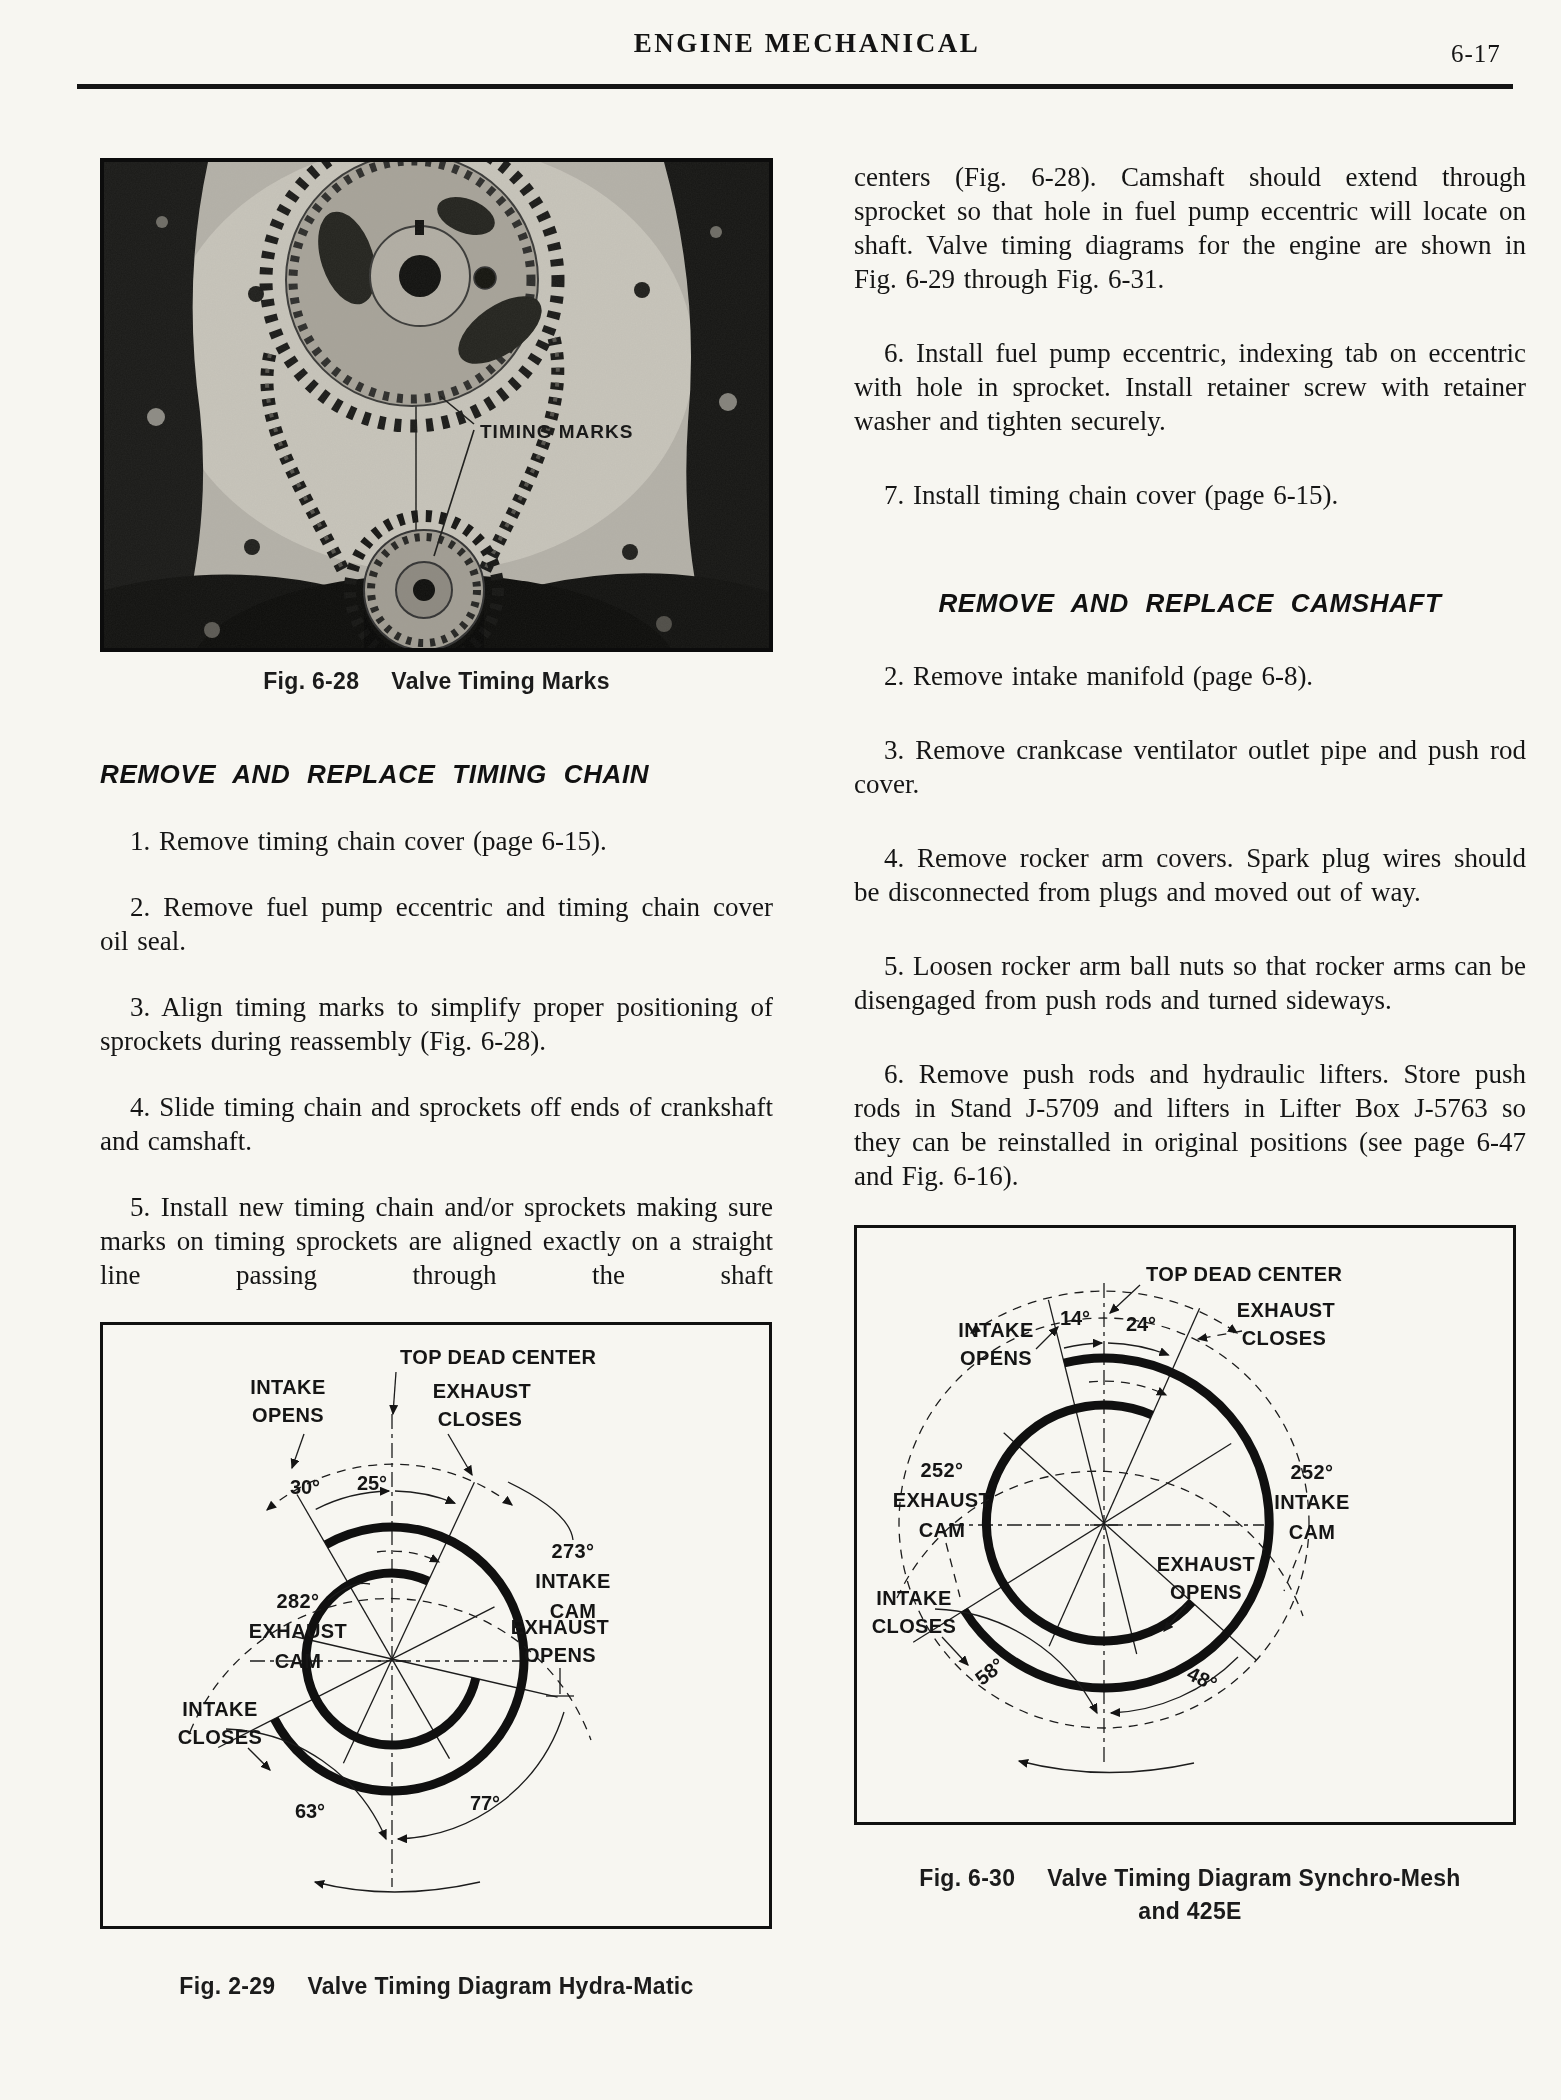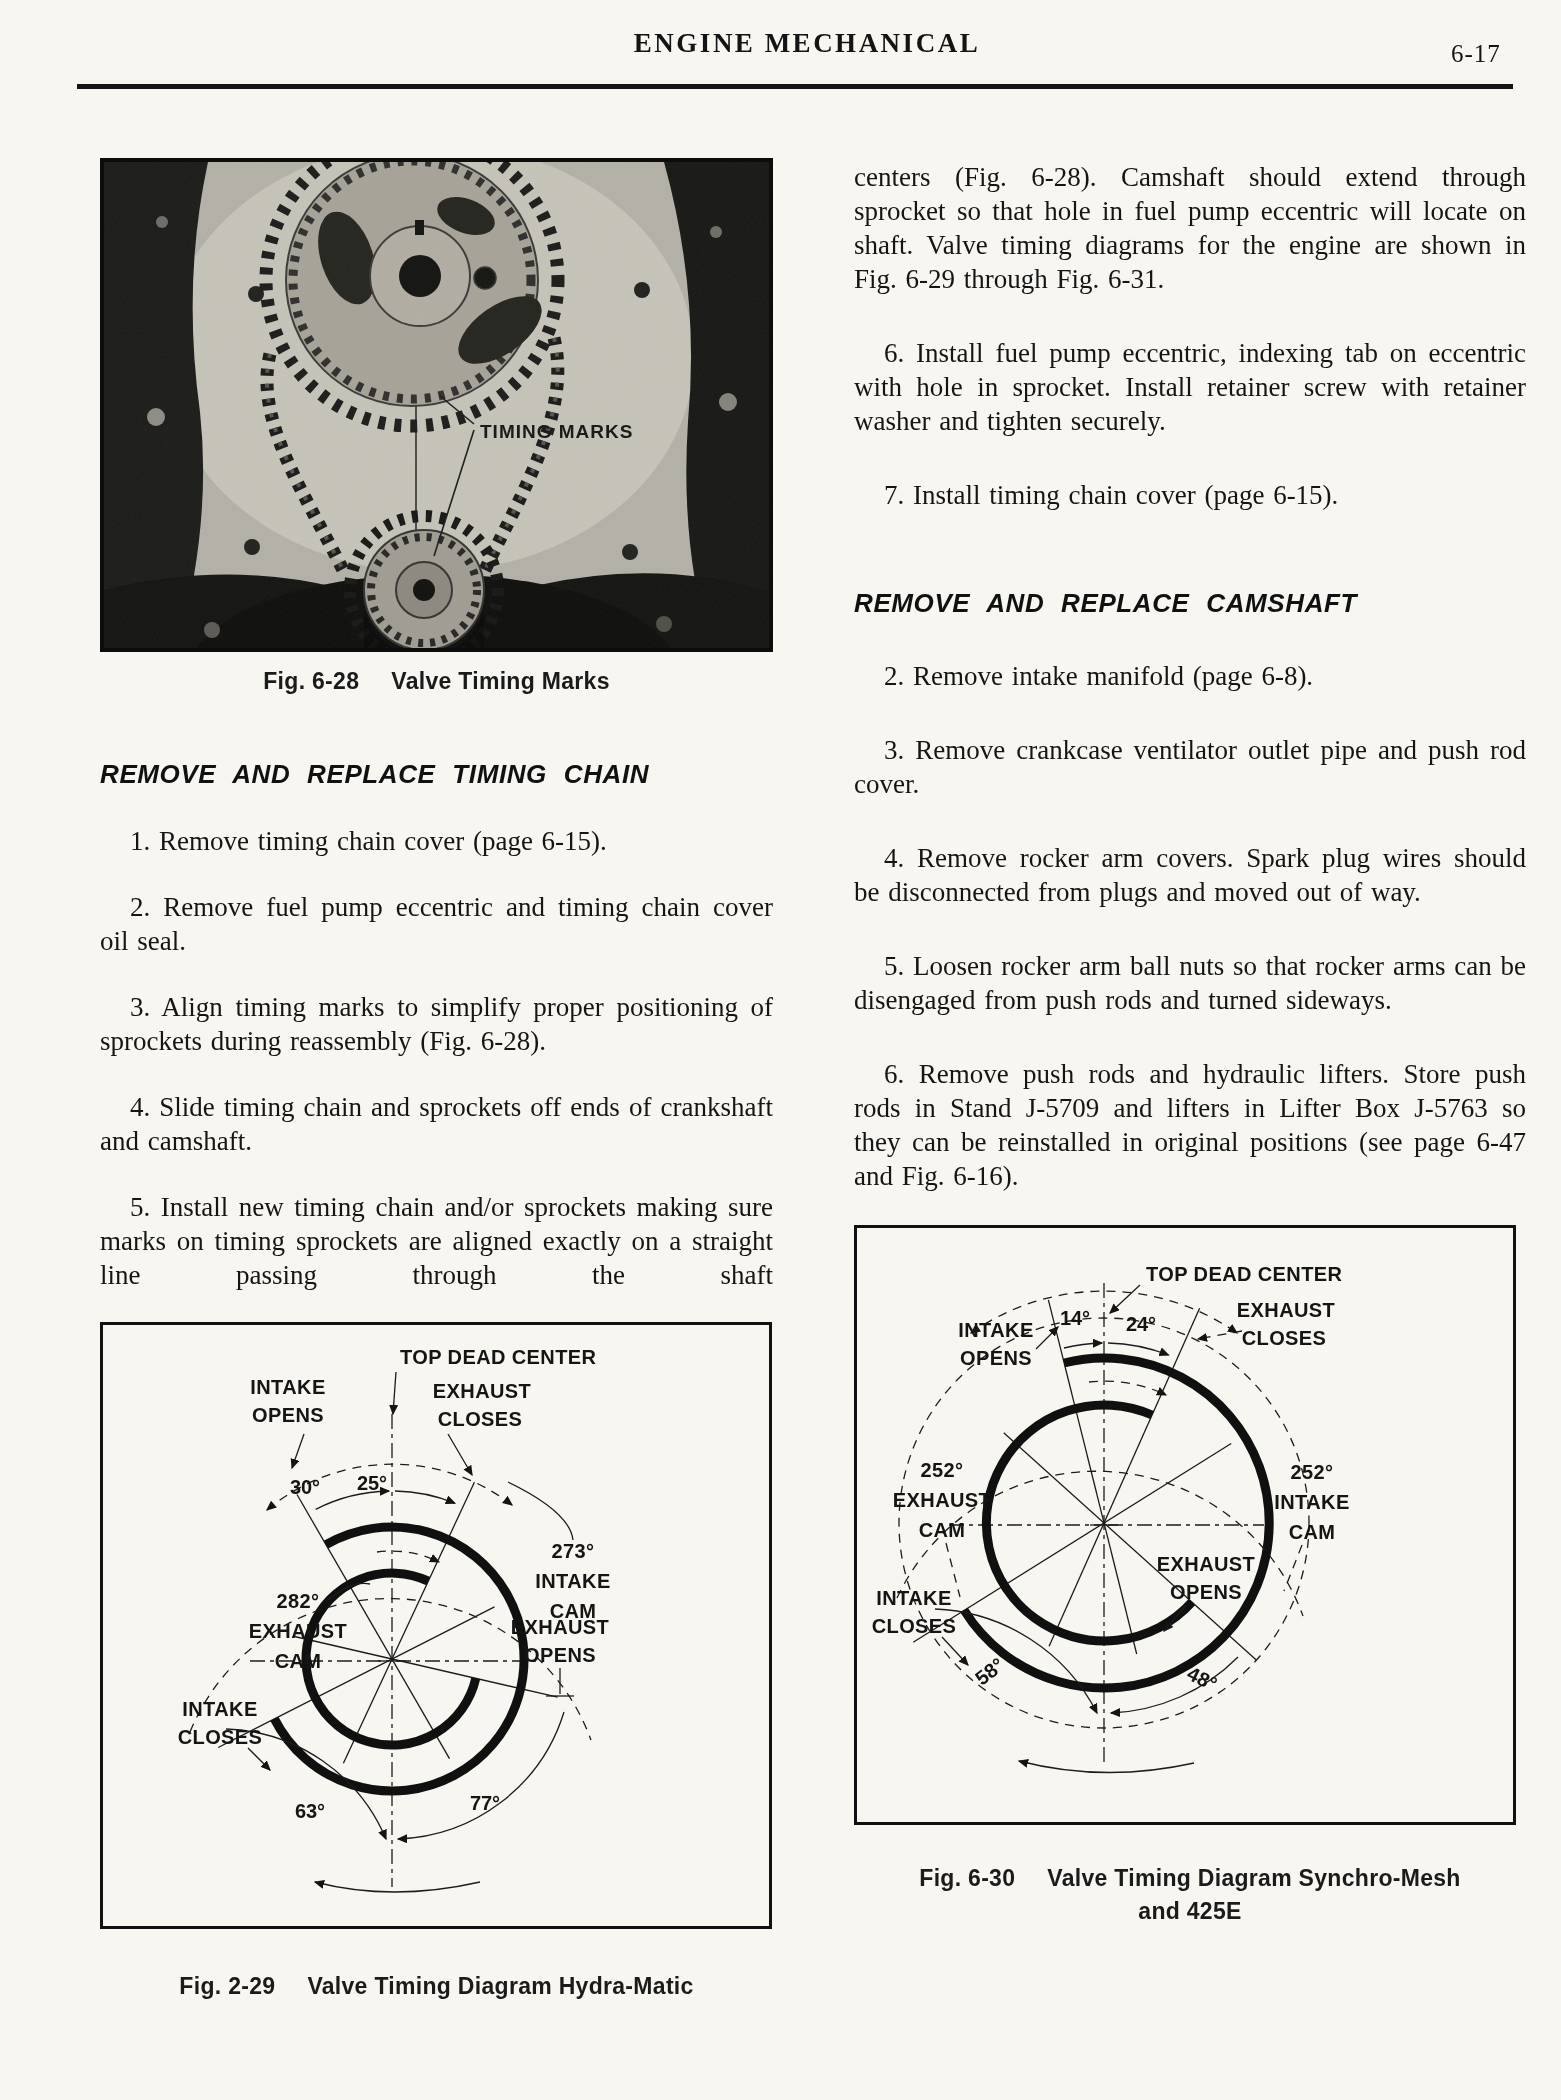--- a/index.html
+++ b/index.html
@@ -36,21 +36,21 @@
     font-size:23px; color:#1b1b1b; letter-spacing:0.3px;
   }
   .fig-caption .cap-gap { display:inline-block; width:32px; }
   .fig-caption .cap-line2 { margin-top:6px; }
 
   .section-heading {
     margin-top:64px; font-family:"Liberation Sans", sans-serif;
     font-style:italic; font-weight:700; font-size:26px;
     letter-spacing:0.6px; word-spacing:9px; color:#111;
   }
-  .col-right .section-heading { margin-top:76px; }
+  .col-right .section-heading { margin-top:76px;text-align:center; }
 
   p.step, p.bodytext {
     margin:32px 0 0 0; font-size:27px; line-height:34px;
     text-align:justify; color:#151515; word-spacing:2px;
   }
   p.bodytext { margin-top:0; text-indent:0; }
   p.step { text-indent:30px; }
   p.step.first { margin-top:34px; }
   p.step.gap-lg { margin-top:40px; }
   p.step.flow-last { text-align-last:justify; }

